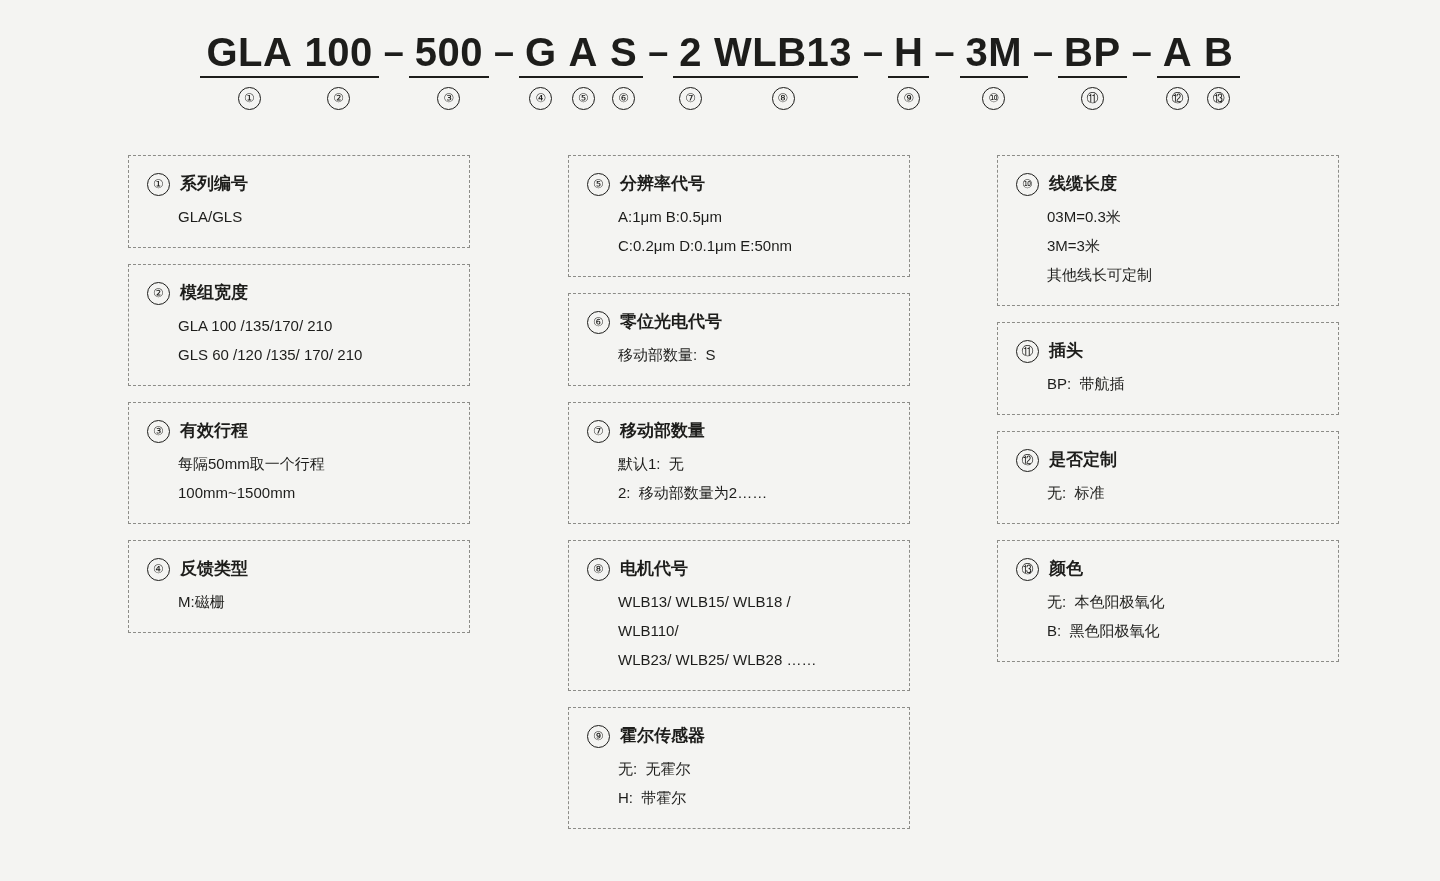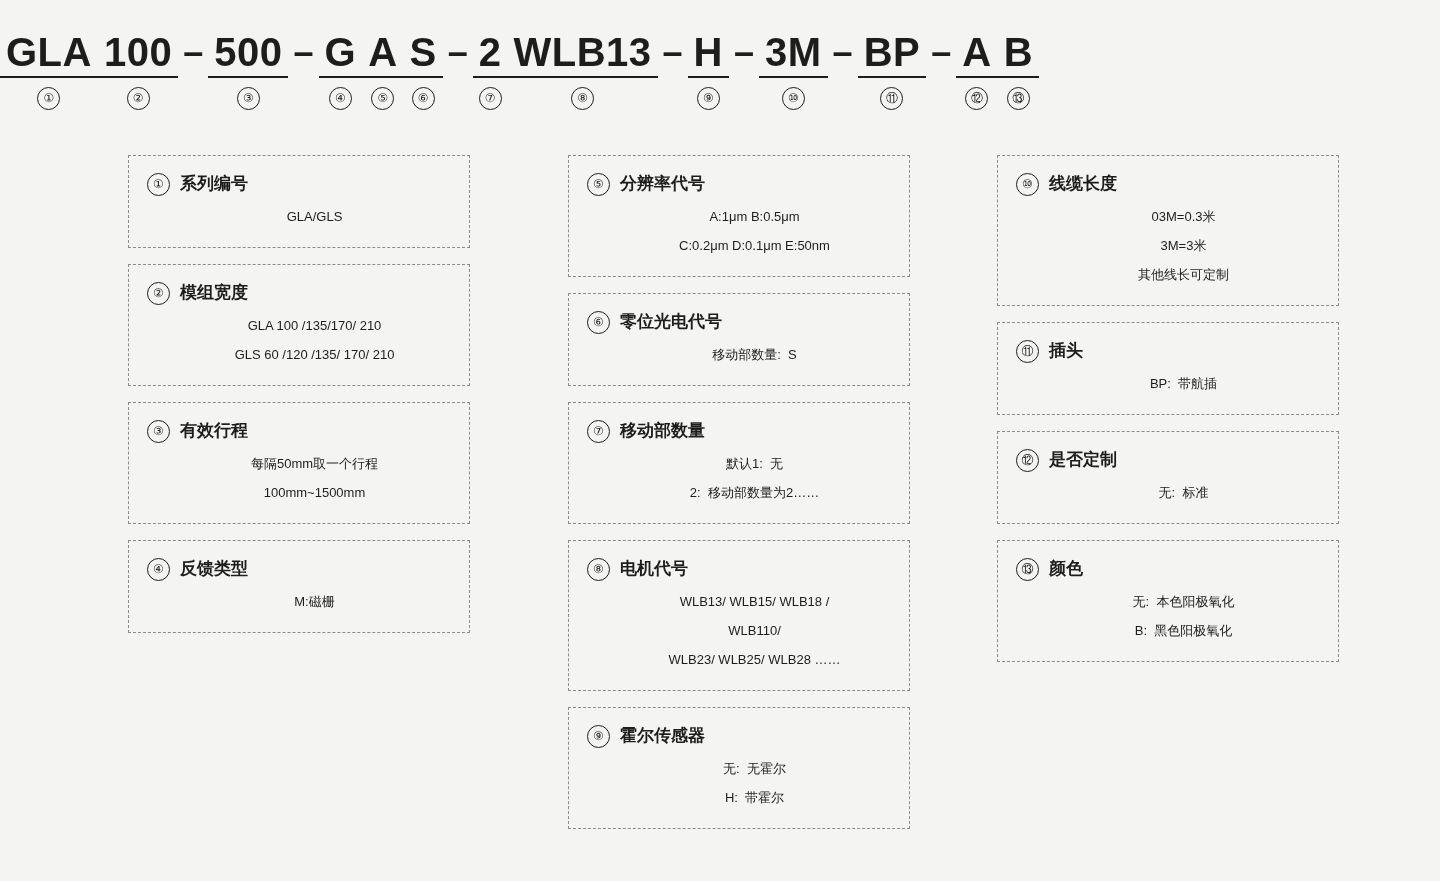--- a/index.html
+++ b/index.html
@@ -17,21 +17,21 @@
   }
 
   
   #code-line {
     position: absolute;
     top: 28px;
     left: 0;
     width: 1440px;
     height: 100px;
     display: flex;
-    justify-content: flex-start;
+    justify-content: center;
     align-items: flex-start;
   }
   .code-seg {
     display: flex;
     flex-direction: column;
     align-items: center;
     margin: 0 0px;
   }
   .code-token {
     font-size: 40px;
@@ -93,25 +93,24 @@
     text-align: center;
     margin-right: 10px;
     margin-top: 1px;
   }
   .box-title {
     font-size: 17px;
     line-height: 23px;
     font-weight: bold;
   }
   .box-line {
-    font-size: 13px;
+    font-size: 15px;
     line-height: 29px;
     margin-left: 31px;
     white-space: pre;
-    text-align: center;
   }
 </style>
 </head>
 <body>
 
 <div id="code-line">
     <div class="code-seg">
       <div class="code-token">GLA</div>
       <div class="circ-num">①</div>
     </div>

